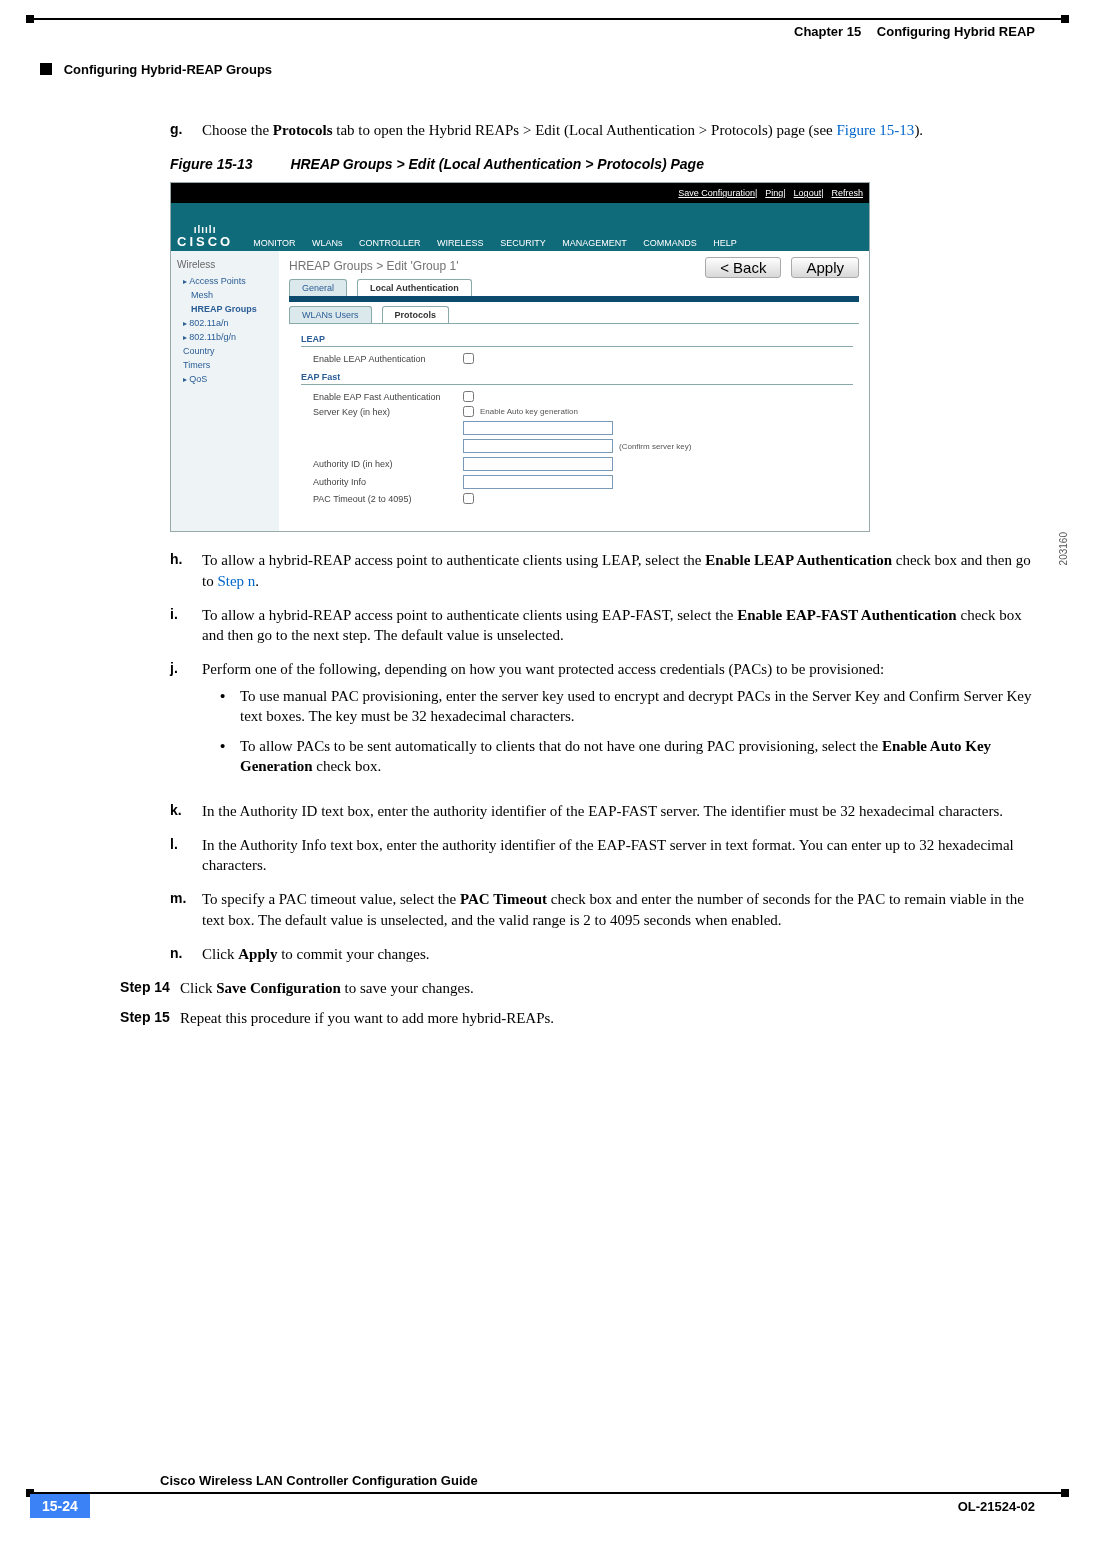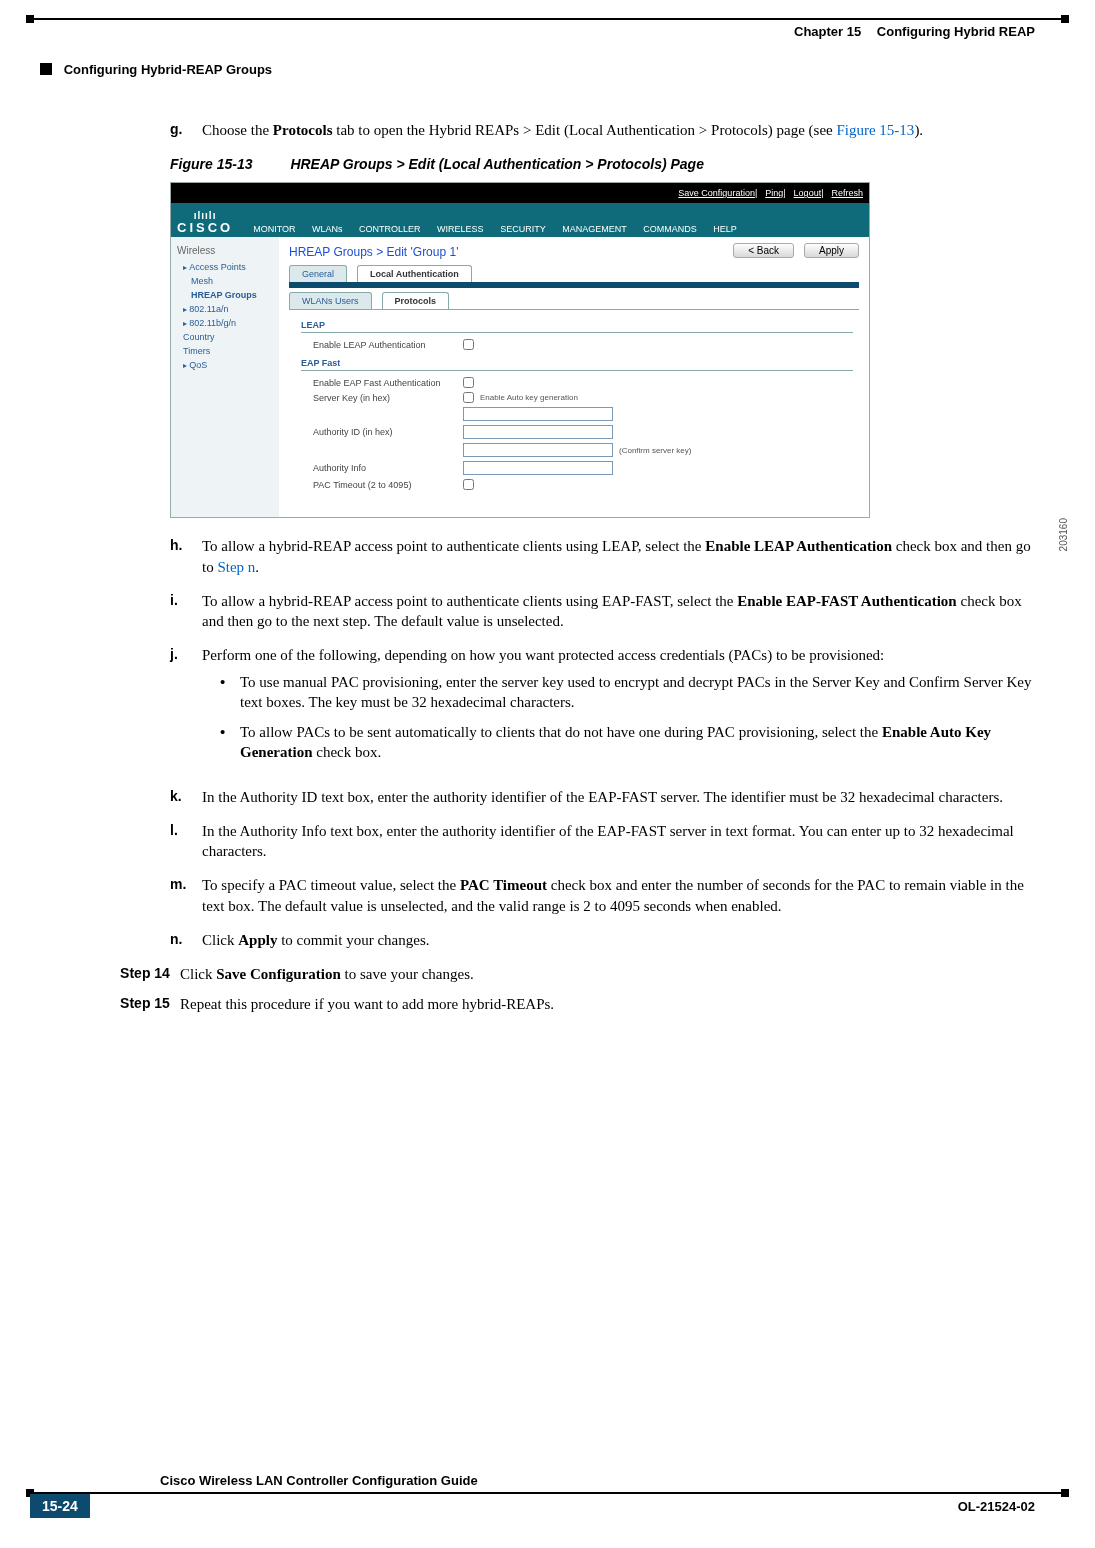--- a/index.html
+++ b/index.html
@@ -21,21 +21,21 @@
   .header-right { position: absolute; top: 24px; right: 60px; font-family: Arial, Helvetica, sans-serif; font-size: 13px; font-weight: bold; }
   .header-right .chap { font-weight: bold; margin-right: 12px; }
   .header-left { position: absolute; top: 42px; left: 40px; font-family: Arial, Helvetica, sans-serif; font-size: 13px; font-weight: bold; margin-top: 20px; }
   .header-left .box { display:inline-block; width:12px; height:12px; background:#000; margin-right:8px; vertical-align: -1px;}
 
   
   .bottom-rule { position: absolute; bottom: 54px; left: 30px; right: 30px; height: 2px; background: #000; }
   .bottom-rule::before { content:""; position:absolute; left:-4px; top:-3px; width:8px; height:8px; background:#000; }
   .bottom-rule::after  { content:""; position:absolute; right:-4px; top:-3px; width:8px; height:8px; background:#000; }
   .footer-title { position:absolute; bottom: 60px; left: 160px; font-family: Arial, Helvetica, sans-serif; font-weight:bold; font-size: 13px;}
-  .page-num { position: absolute; bottom: 30px; left: 30px; background:#0c4a6e; color:#fff; font-family: Arial, sans-serif; font-weight:bold; font-size:14px; padding: 4px 12px;}
+  .page-num { position: absolute; bottom: 30px; left: 30px; background:#3b82f6; color:#fff; font-family: Arial, sans-serif; font-weight:bold; font-size:14px; padding: 4px 12px;}
   .ol-num { position: absolute; bottom: 34px; right: 60px; font-family: Arial, sans-serif; font-weight:bold; font-size:13px;}
 
   
   .content { position: absolute; top: 120px; left: 170px; right: 60px; }
   .step-item { display: flex; margin-bottom: 14px; line-height: 1.35; }
   .step-item .marker { width: 32px; flex: 0 0 32px; font-family: Arial, Helvetica, sans-serif; font-weight: bold; font-size: 14px; }
   .step-item .text { flex: 1; }
   .bold { font-weight: bold; }
   .link { color: #0066cc; }
   .fig-caption { font-family: Arial, Helvetica, sans-serif; font-weight: bold; font-style: italic; font-size: 14px; margin: 16px 0 10px 0; }
@@ -46,34 +46,34 @@
   .major-step { display:flex; margin: 10px 0 10px -60px; line-height:1.35;}
   .major-step .smarker { width: 70px; flex: 0 0 70px; font-family: Arial, sans-serif; font-weight: bold; font-size: 14px; text-align: center;}
 
   
   .figure-wrap { position: relative; margin-bottom: 18px;}
   .figure { width: 700px; border: 1px solid #9aa; font-family: Arial, sans-serif; font-size: 10px; background:#fff;}
   .fig-id { position: absolute; right: -34px; bottom: 0; transform: rotate(-90deg); transform-origin: right bottom; font-family: Arial, sans-serif; font-size: 10px; color: #555;}
   .topbar { background:#000; color:#fff; display:flex; align-items:center; height:20px; padding:0 6px; font-size:9px;}
   .topbar .spacer{flex:1;}
   .topbar a{color:#fff; text-decoration:underline; margin-left:8px;}
-  .navbar { background:#0f6a7a; color:#fff; display:flex; align-items:flex-end; height:34px; padding:6px 6px 3px 6px; font-size:9px;}
+  .navbar { background:#0f6a7a; color:#fff; display:flex; align-items:flex-end; height:48px; padding:6px 6px 3px 6px; font-size:9px;}
   .navbar .logo { font-weight:bold; letter-spacing:3px; font-size:13px; margin-right:20px; display:flex; flex-direction:column; align-items:center; line-height:1;}
   .navbar .logo .bars{font-size:10px; letter-spacing:1px;}
   .navbar .menu span{margin-right:14px;}
   .workarea { display:flex; min-height: 280px;}
   .sidebar { width: 108px; background:#eef4f6; padding:8px 6px; font-size:9px;}
   .sidebar .title{color:#666; font-size:10px; margin-bottom:6px;}
   .sidebar .item{color:#2a5c96; margin:4px 0 4px 6px;}
   .sidebar .caret::before{content:"▸ "; color:#2a5c96; font-size:8px;}
   .sidebar .sub{margin-left:14px; color:#2a5c96;}
   .main { flex:1; padding:8px 10px; position:relative;}
-  .crumb { color:#1d4ed8; font-size:12px; margin-bottom:6px;}
+  .crumb { color:#737373; font-size:12px; margin-bottom:6px;}
   .btns { position:absolute; top:6px; right:10px; display:flex; gap:10px;}
-  .btn { background:linear-gradient(#fefefe,#d8d8d8); border:1px solid #aaa; border-radius:3px; padding:1px 14px; font-size:10px;}
+  .btn { background:linear-gradient(#fefefe,#d8d8d8); border:1px solid #aaa; border-radius:3px; padding:1px 14px; font-size:15px;}
   .tabs-outer{display:flex; border-bottom:6px solid #0c4a6e; margin-top:4px;}
   .tab{padding:3px 12px; border:1px solid #8aa; border-bottom:none; background:#dce9ec; color:#2a5c96; font-size:9px; border-radius:3px 3px 0 0; margin-right:2px;}
   .tab.active{background:#fff; font-weight:bold; color:#333;margin-left:8px;}
   .tabs-inner{display:flex; border-bottom:1px solid #8aa; margin-top:4px;}
   .form-area{padding:6px 6px 0 12px; font-size:9px;}
   .section-label{color:#2a5c96; font-weight:bold; border-bottom:1px solid #8aa; padding:4px 0 2px 0; margin-bottom:6px;}
   .form-row{display:flex; align-items:center; margin:4px 0 4px 12px;}
   .form-row .lbl{width:150px; color:#444;}
   .form-row input[type=text]{border:1px solid #7a99b8; height:14px; width:150px; font-size:9px; padding:0 2px;}
   .form-row input[type=checkbox]{width:11px; height:11px;}
@@ -175,27 +175,27 @@
               <div class="form-row">
                 <div class="lbl">Server Key (in hex)</div>
                 <input type="checkbox" style="">
                 <span class="inline-note">Enable Auto key generation</span>
               </div>
               <div class="form-row">
                 <div class="lbl"></div>
                 <input type="text" style="">
               </div>
               <div class="form-row">
+                <div class="lbl"></div>
+                <input type="text" style="">
+                <span class="inline-note">(Confirm server key)</span>
+              </div>
+              <div class="form-row">
                 <div class="lbl">Authority ID (in hex)</div>
                 <input type="text" style="">
-              </div>
-              <div class="form-row">
-                <div class="lbl"></div>
-                <input type="text" style="">
-                <span class="inline-note">(Confirm server key)</span>
               </div>
               <div class="form-row">
                 <div class="lbl">Authority Info</div>
                 <input type="text" style="">
               </div>
               <div class="form-row">
                 <div class="lbl">PAC Timeout (2 to 4095)</div>
                 <input type="checkbox" style="">
               </div>
             </div>

